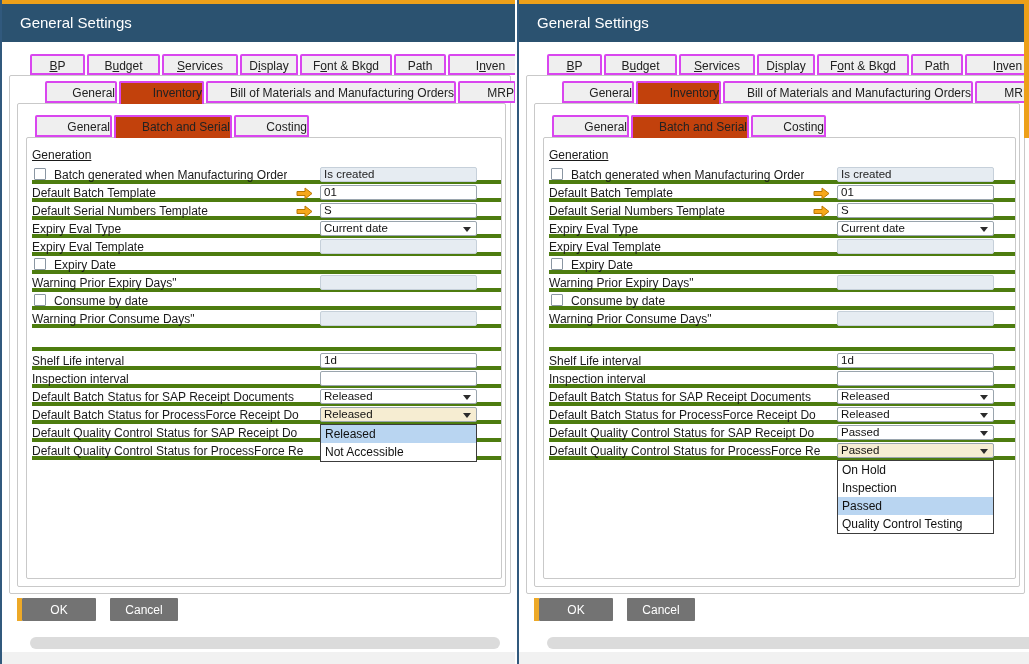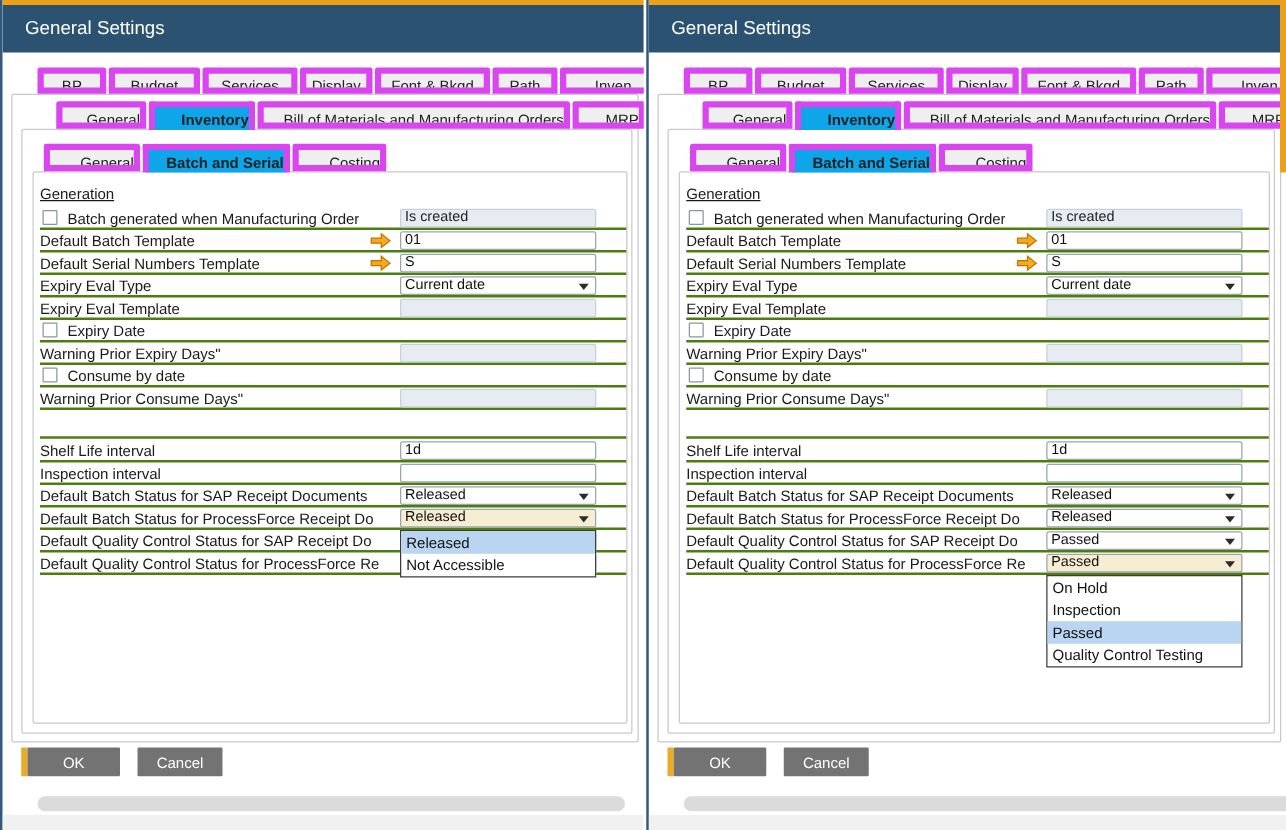--- a/index.html
+++ b/index.html
@@ -18,29 +18,29 @@
 
   .panel { position:absolute; border:1px solid #C9C9C9; border-radius:2px; background:transparent; }
   .panelA { left:7px;  right:4px;  top:75px;  height:519px; }
   .panelB { left:15px; right:9px;  top:103px; height:484px; }
   .panelC { left:24px; right:13px; top:137px; height:442px; }
 
   .tabs { position:absolute; display:flex; gap:2px; white-space:nowrap; }
   .tabs1 { left:28px; top:54px; }
   .tabs2 { left:43px; top:81px; }
   .tabs3 { left:33px; top:115px; }
-  .tab { border:5px solid #d946ef; background:#EFEFEF; color:#222; font-size:12px; text-align:center;
+  .tab { border:2px solid #d946ef; background:#EFEFEF; color:#222; font-size:12px; text-align:center;
          height:21px; line-height:20px; border-radius:2px 2px 0 0; overflow:hidden; }
   .tall { height:22px; line-height:21px;text-align:right; }
-  .tab.sel { background:#0ea5e9; height:23px; z-index:5; border-bottom:none;font-weight:bold; }
+  .tab.sel { background:#c2410c; height:23px; z-index:5; border-bottom:none; }
   .mn { text-decoration:underline; }
 
   .section { position:absolute; left:30px; top:148px; font-size:12px; color:#1A1A1A; text-decoration:underline; }
 
-  .frow { position:absolute; left:30px; right:14px; height:18px; border-bottom:2px solid #4d7c0f; }
+  .frow { position:absolute; left:30px; right:14px; height:18px; border-bottom:4px solid #4d7c0f; }
   .lbl  { position:absolute; left:0; top:2px; font-size:12px; color:#1A1A1A; white-space:nowrap; max-width:282px; overflow:hidden; }
   .lbl-cb { left:22px; }
   .cb { position:absolute; left:2px; top:2px; width:12px; height:12px; background:#FFFFFF; border:1px solid #8A96A2; border-radius:1px; }
 
   .linkarrow { position:absolute; left:264px; top:2px; width:17px; height:13px; }
 
   .fld { position:absolute; left:288px; top:1px; width:157px; height:15px; background:#FFFFFF;
          border:1px solid #9AA5AE; border-radius:2px; font-size:11.5px; line-height:13px; padding-left:3px; color:#111; overflow:hidden; }
   .dis { background:#E6ECF2; border-color:#C6D0DA; color:#222; }
   .focus { background:#F6EDD2; }

